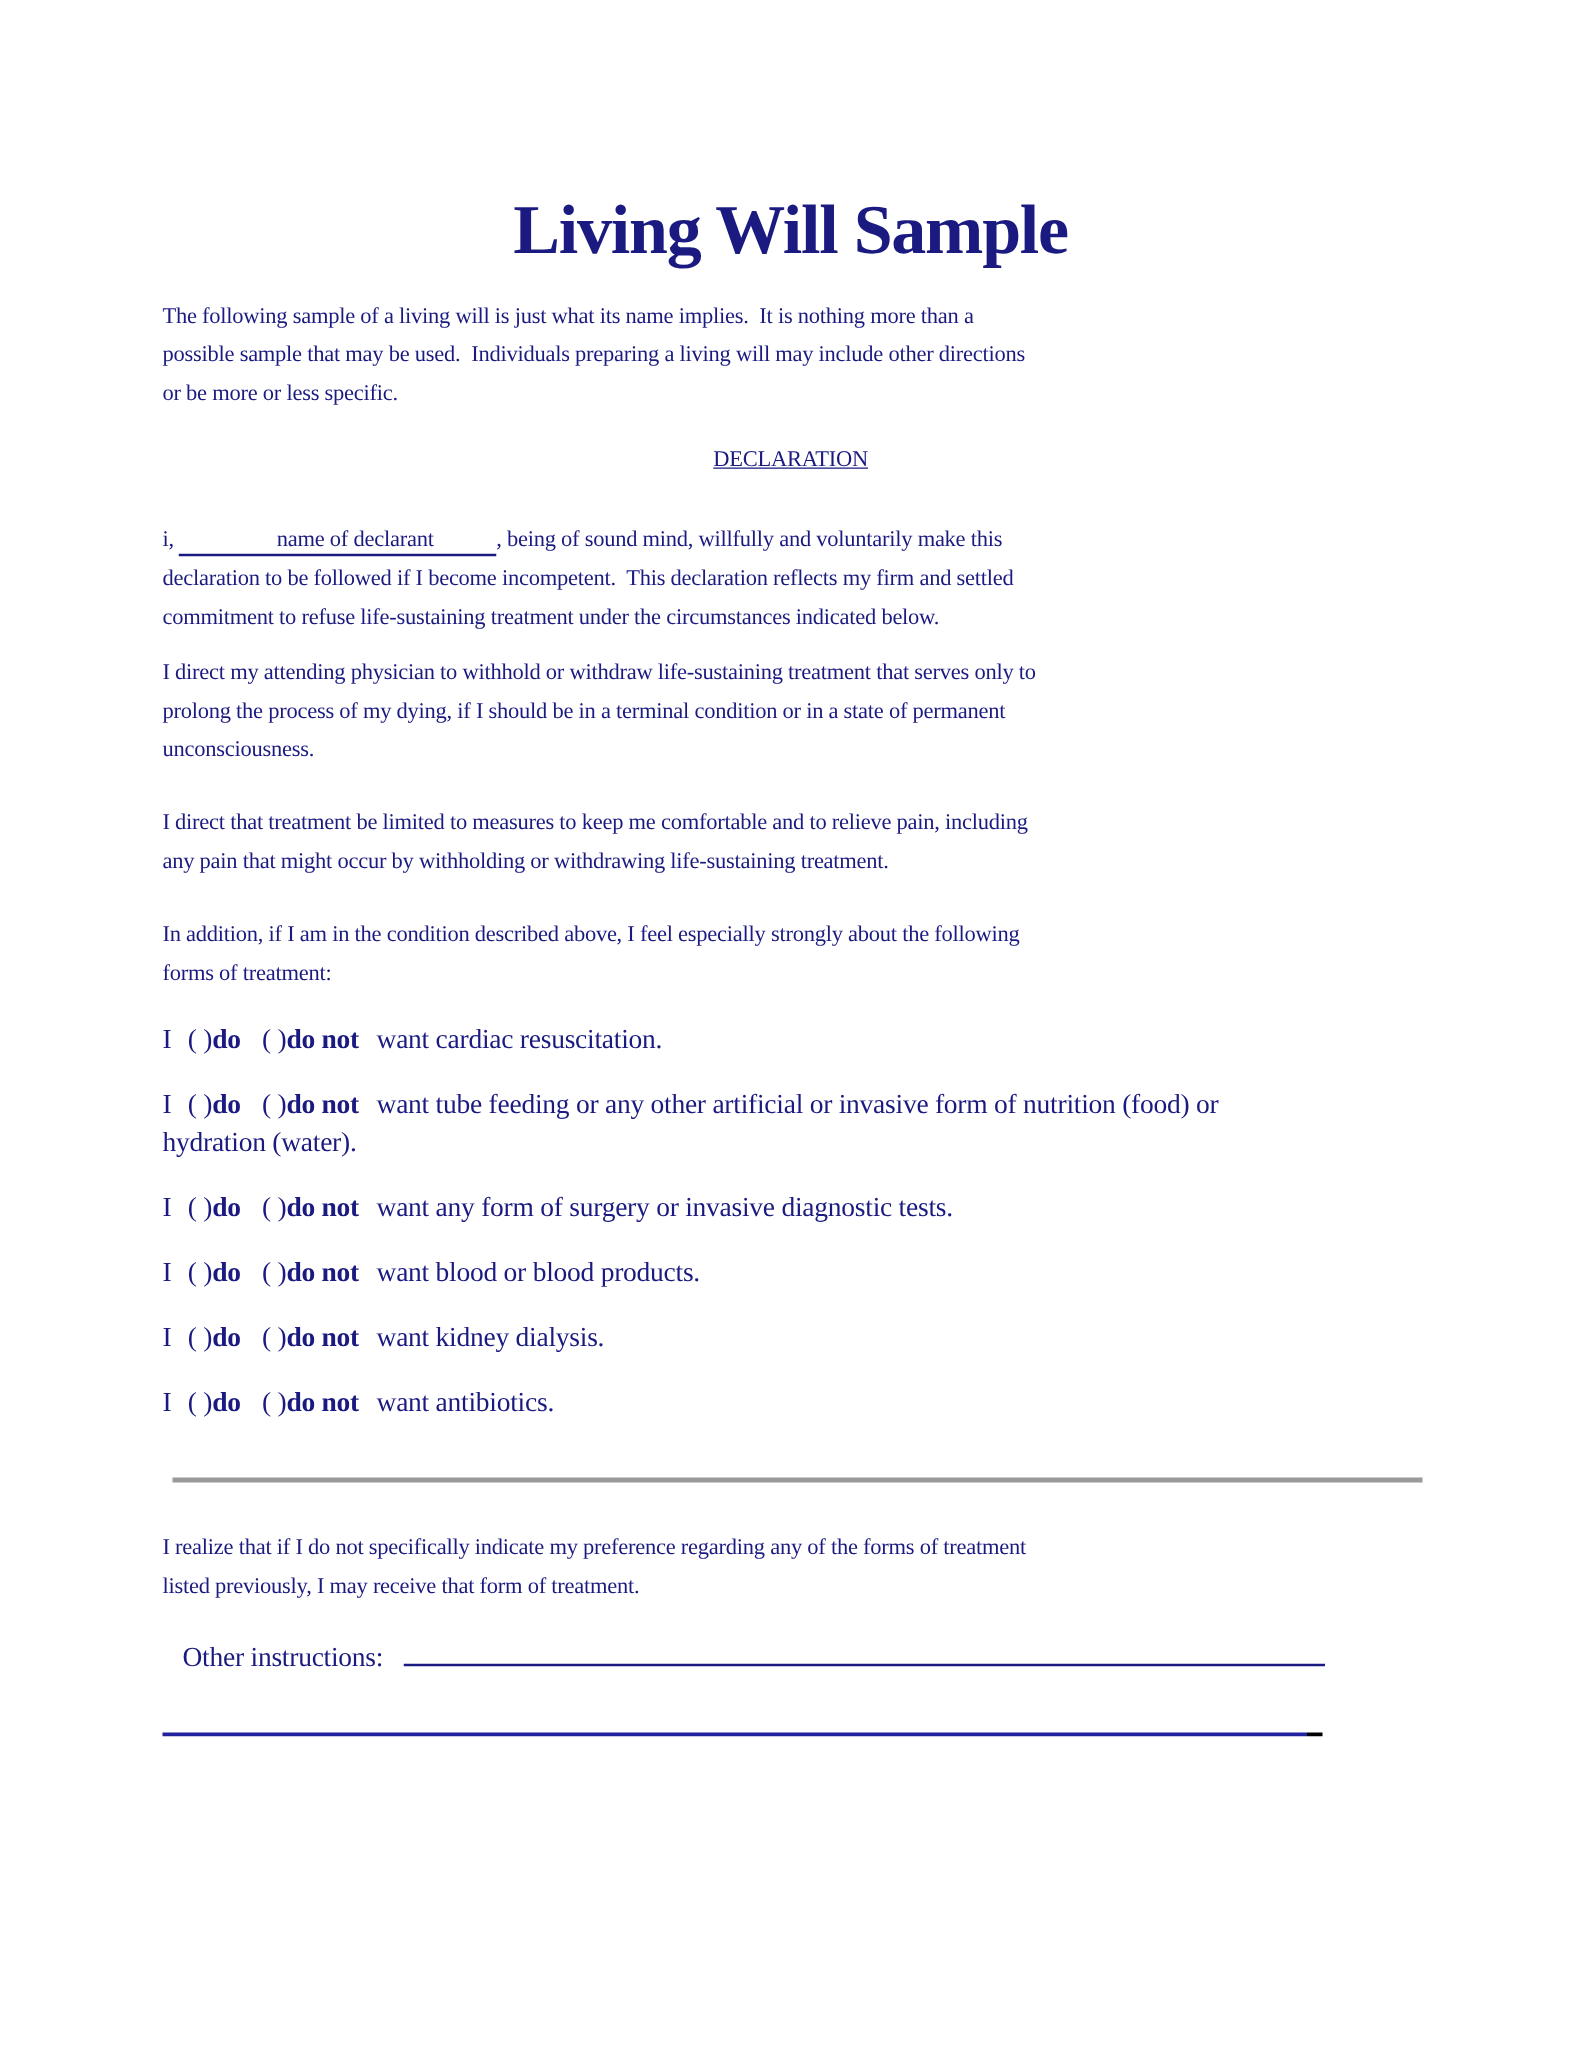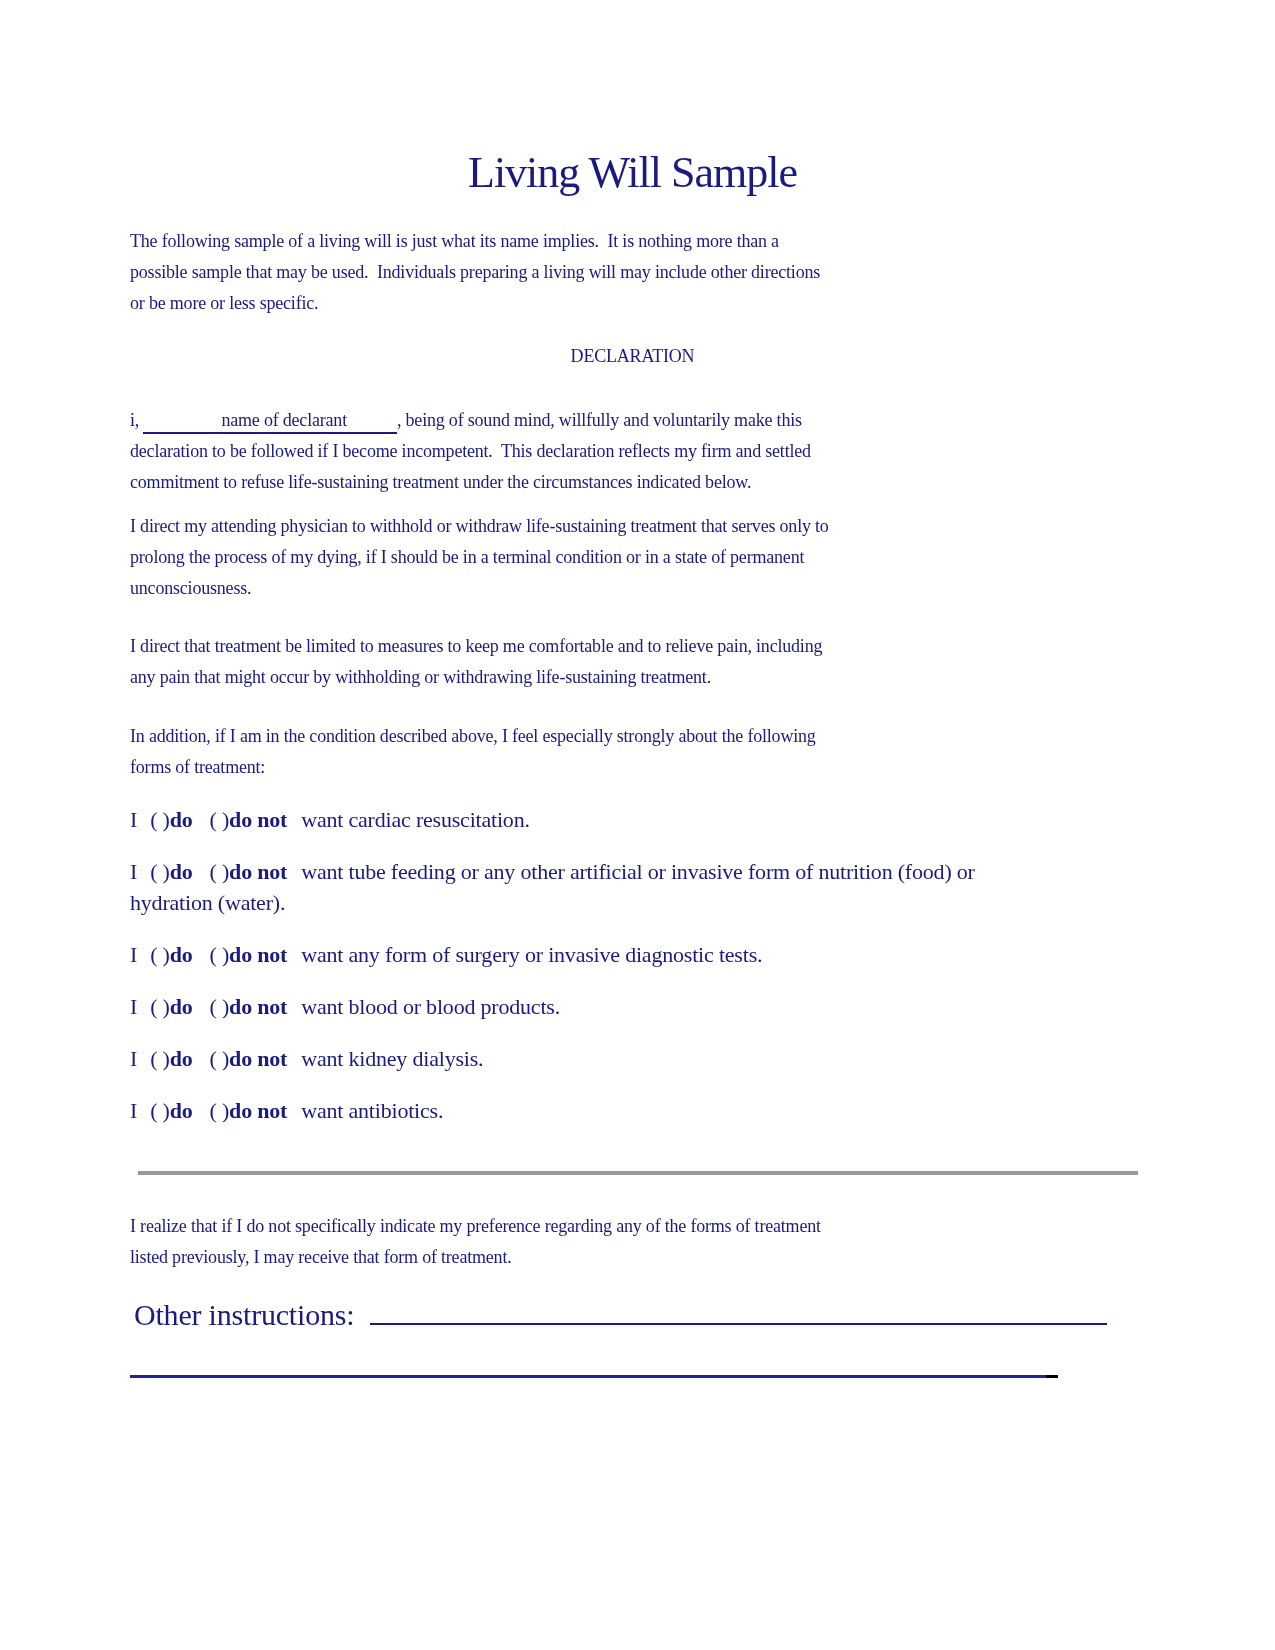--- a/index.html
+++ b/index.html
@@ -1,36 +1,36 @@
 <!DOCTYPE html>
 <html><head>
 <meta charset="utf-8">
 <style>
   html,body{margin:0;padding:0;background:#fff;}
   .page{position:relative;width:1275px;height:1650px;background:#ffffff;overflow:hidden;
         font-family:"Liberation Serif","DejaVu Serif",serif;color:#1a1a80;}
   .content{position:absolute;left:130px;top:145px;width:1005px;}
-  .title{margin:5px;font-size:44px;line-height:46px;font-weight:normal;text-align:center;
+  .title{margin:16px;font-size:56px;line-height:46px;font-weight:bold;text-align:center;
          letter-spacing:-1px;color:#1a1a80;}
   .para{margin:30px 0 0 0;font-size:18px;line-height:31px;white-space:pre-wrap;letter-spacing:-0.2px;}
   .center{text-align:center;}
-  .m-decl-head{margin-top:22px;}
+  .m-decl-head{margin-top:22px;text-decoration:underline;}
   .m-decl{margin-top:33px;}
   .m-phys{margin-top:13px;}
   .m-comfort{margin-top:27px;}
   .m-addition{margin-top:28px;}
   .name-blank{border-bottom:2px solid #1a1a80;padding:0 50px 2px 78px;}
   .row{margin:21px 0 0 0;font-size:22px;line-height:31px;letter-spacing:-0.2px;}
   .opt{font-weight:bold;}
   .paren{margin-left:13px;}
   .paren2{margin-left:17px;}
   .ctext{margin-left:14px;white-space:pre-wrap;}
   .divider{margin:45px 0 0 8px;width:1000px;height:4px;background:#9a9a9a;}
   .m-realize{margin-top:36px;}
-  .other-line{margin:26px 0 0 4px;font-size:30px;line-height:31px;letter-spacing:-0.2px;}
+  .other-line{margin:26px 0 0 16px;font-size:22px;line-height:31px;letter-spacing:-0.2px;}
   .fill-line{display:inline-block;width:737px;height:20px;margin-left:16px;
              border-bottom:2px solid #1a1a80;vertical-align:baseline;}
   .bottom-line{margin-top:45px;width:928px;height:3px;
                background:linear-gradient(to right,#22229e 0,#22229e calc(100% - 12px),#000000 calc(100% - 12px),#000000 100%);}
 </style>
 </head>
 <body>
 
 <div class="page">
   <div class="content">

